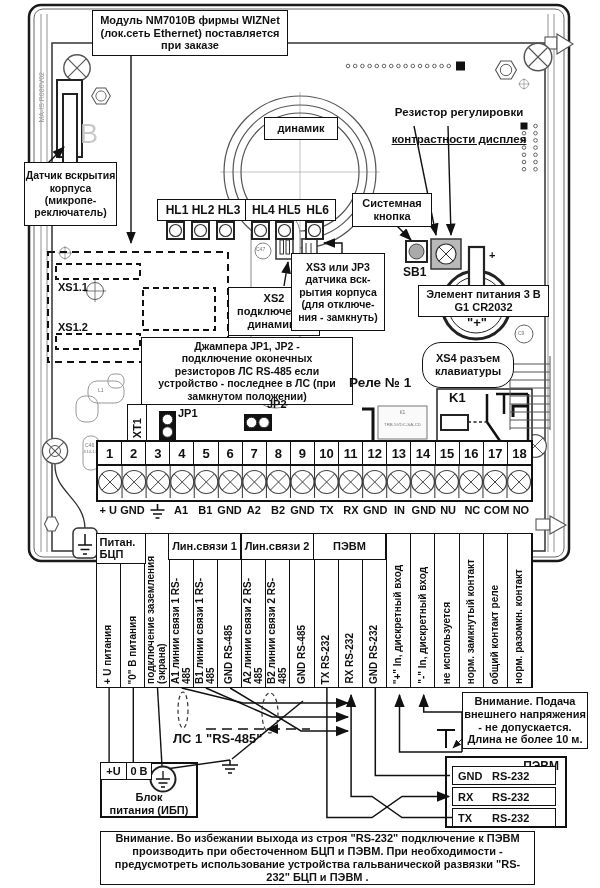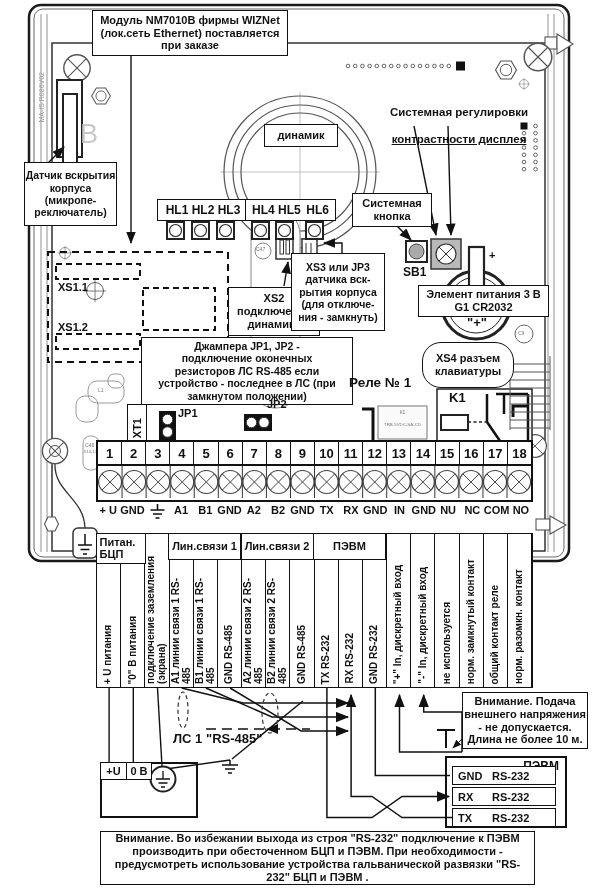--- a/index.html
+++ b/index.html
@@ -230,24 +230,24 @@
       <circle cx="524" cy="169.2" r="1.8" fill="#fff" stroke="#555" stroke-width="0.9"></circle>
       <circle cx="535.5" cy="169.2" r="1.8" fill="#fff" stroke="#555" stroke-width="0.9"></circle>
     </svg>
 
 <div class="note" style="left:92px;top:10px;width:196px;height:46px;">Модуль NM7010В фирмы WIZNet
 (лок.сеть Ethernet) поставляется
 при заказе</div>
 <div class="note f105" style="left:24px;top:162px;width:93px;height:64px;text-align:center;">Датчик вскрытия
 корпуса (микропе-
 реключатель)</div>
-<div class="note" style="left:264px;top:117px;width:74px;height:23px;margin-top:7px;">динамик</div>
+<div class="note" style="left:264px;top:117px;width:74px;height:23px;">динамик</div>
 
 <div class="plain" style="left:384px;top:92px;width:150px;text-align:center;font-size:11.5px;">
-  <span>Системная регулировки</span><br>
+  <span>Резистор регулировки</span><br>
   <span class="ubar">контрастности дисплея</span>
 </div>
 
 <div class="note" style="left:352px;top:193px;width:80px;height:34px;">Системная
 кнопка</div>
 <div class="plain" style="left:403px;top:265px;width:30px;font-size:12px;">SB1</div>
 <div class="note" style="left:418px;top:285px;width:131px;height:32px;border-width:1px;">Элемент питания 3 В
 G1 CR2032</div>
 <div class="plain" style="left:458px;top:315px;width:38px;text-align:center;font-size:13px;">"+"</div>
 <div class="plain" style="left:489px;top:249px;width:12px;font-size:11px;">+</div>
@@ -479,20 +479,22 @@
   <div class="st-head" style="left:71px;top:-1.5px;width:73px;height:27px;">Лин.связи 1</div>
   <div class="st-head" style="left:143.5px;top:-1.5px;width:73px;height:27px;">Лин.связи 2</div>
   <div class="st-head" style="left:216px;top:-1.5px;width:73px;height:27px;">ПЭВМ</div>
 </div>
 
 <div class="plain" style="left:173px;top:731px;width:110px;font-size:13px;">ЛС 1 "RS-485"</div>
 
 <div class="psu-box">
   <div class="psu-cell" style="left:-2px;top:-2px;width:27px;height:18px;">+U</div>
   <div class="psu-cell" style="left:24px;top:-2px;width:26px;height:18px;">0 В</div>
+  <div class="plain" style="left:0;top:27px;width:94px;text-align:center;font-size:11px;">Блок
+питания (ИБП)</div>
 </div>
 
 <div class="note" style="left:462px;top:692px;width:126px;height:57px;">Внимание. Подача
 внешнего напряжения
 - не допускается.
 Длина не более 10 м.</div>
 
 <div class="pc-box">
   <div class="plain" style="right:6px;top:1px;font-size:12px;">ПЭВМ</div>
   <div class="pc-row" style="left:5px;top:8px;width:104px;height:19px;">

